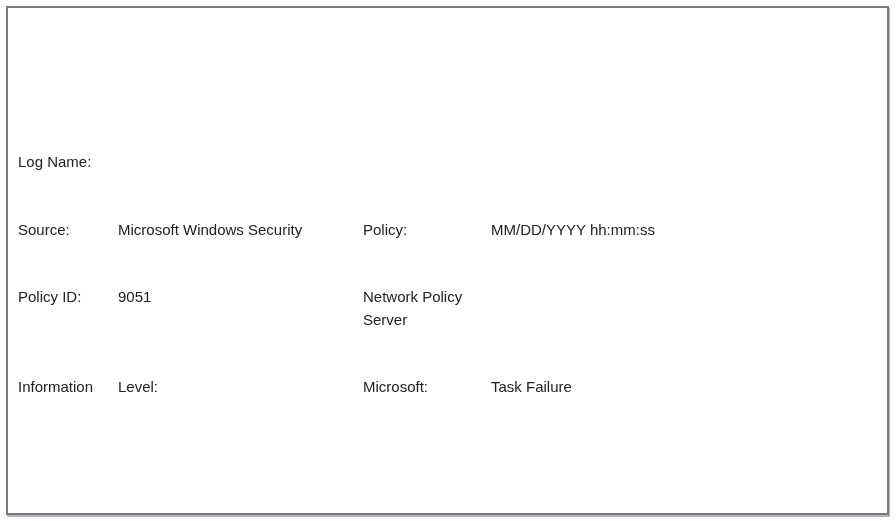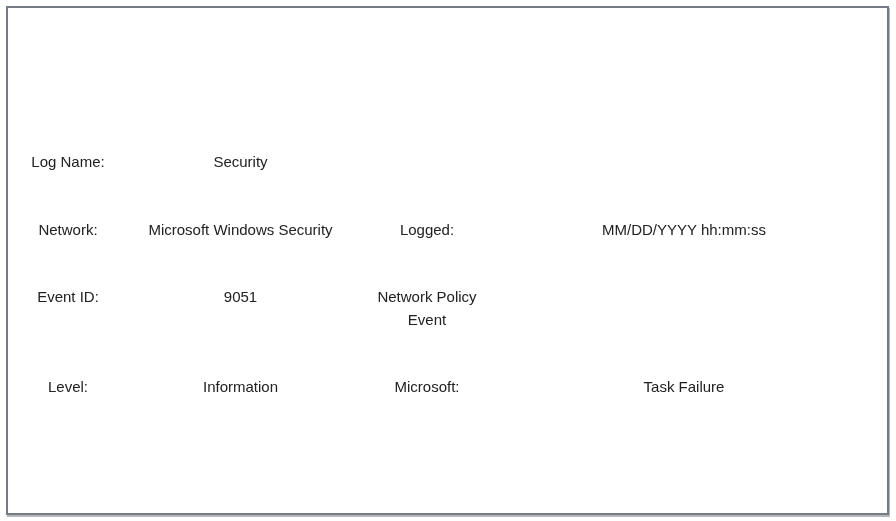--- a/index.html
+++ b/index.html
@@ -26,52 +26,50 @@
   .content {
     padding: 8px 10px 0 10px;
     font-size: 15px;
     line-height: 22.5px;
     white-space: pre-wrap;
   }
   
   .hdr-row {
     display: grid;
     grid-template-columns: 100px 245px 128px 1fr;
-    text-align: center;
   }
   .blank-line { height: 22.5px; }
 </style>
 </head>
 <body>
 
 <div class="frame">
   <div class="content">
 
     
     <div>
       <div class="hdr-row">
         <span>Log Name:</span>
-        <span>Security</span>
         <span></span>
         <span></span>
       </div>
       <div class="hdr-row">
-        <span>Network:</span>
+        <span>Source:</span>
         <span>Microsoft Windows Security</span>
-        <span>Logged:</span>
+        <span>Policy:</span>
         <span>MM/DD/YYYY hh:mm:ss</span>
       </div>
       <div class="hdr-row">
-        <span>Event ID:</span>
+        <span>Policy ID:</span>
         <span>9051</span>
-        <span>Network Policy Event</span>
+        <span>Network Policy Server</span>
       </div>
       <div class="hdr-row">
+        <span>Information</span>
         <span>Level:</span>
-        <span>Information</span>
         <span>Microsoft:</span>
         <span>Task Failure</span>
       </div>
     </div>
 
     <div class="blank-line"></div>
 
     
 
     

